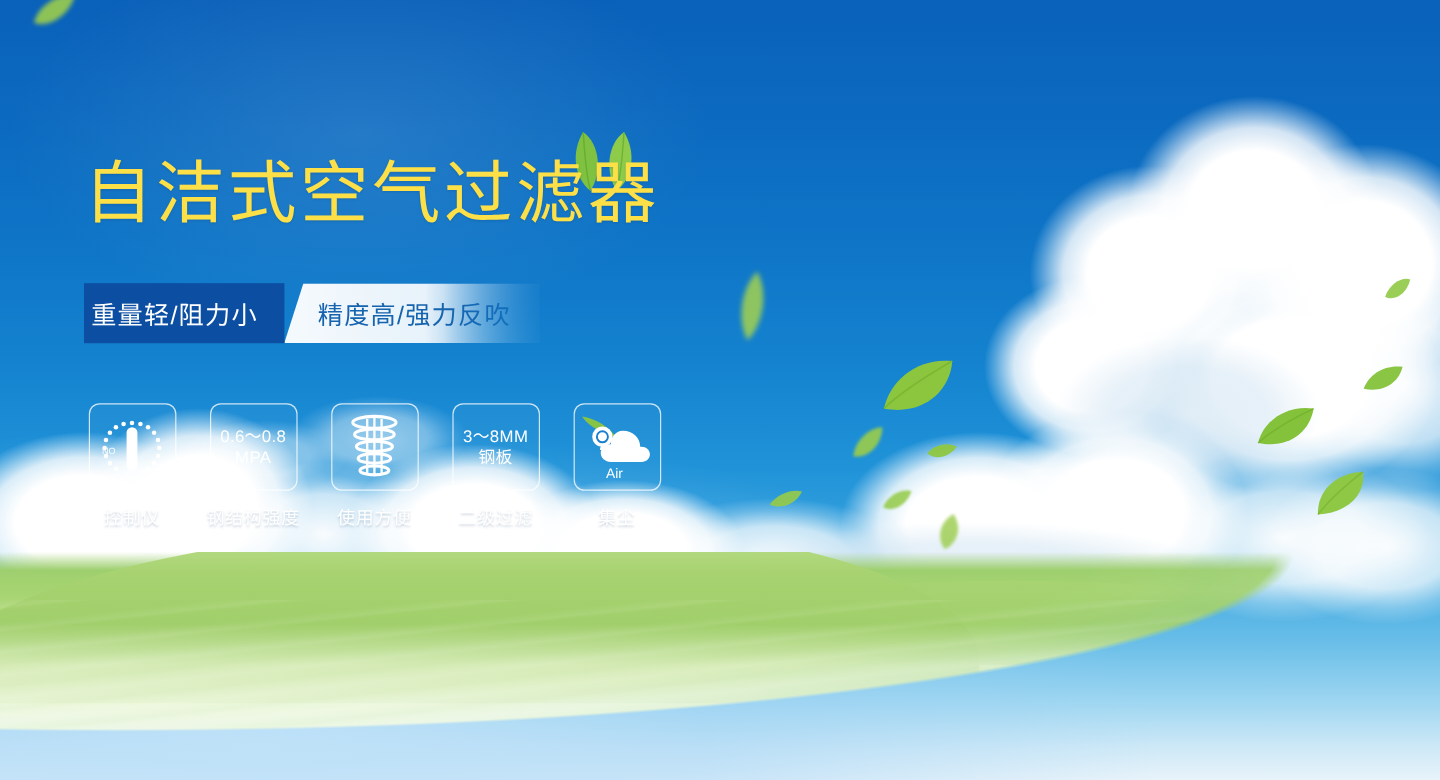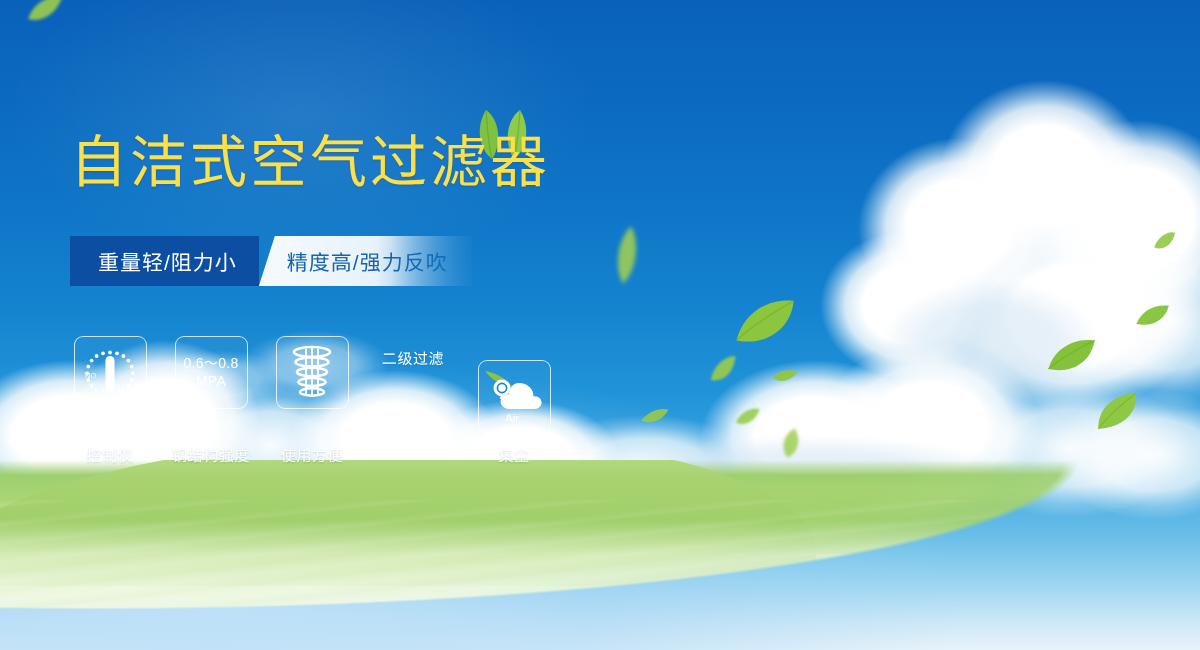--- a/index.html
+++ b/index.html
@@ -138,21 +138,21 @@
     display:flex; align-items:stretch;
     height:50px;
   }
   .tag {
     display:flex; align-items:center;
     font-size:21px; letter-spacing:1px; white-space:nowrap;
   }
   .tag-primary {
     background:#0b4ea2;
     color:#ffffff;
-    padding:0 22px 0 28px;
+    padding:0 22px 0 6px;
   }
   .tag-ghost {
     position:relative;
     color:#eaf3fb;
     padding:0 24px 0 28px;
     background:linear-gradient(90deg, rgba(255,255,255,.96) 0%, rgba(255,255,255,.90) 55%, rgba(255,255,255,.10) 100%);
     -webkit-mask-image:linear-gradient(90deg,#000 0%,#000 62%,rgba(0,0,0,.25) 100%);
             mask-image:linear-gradient(90deg,#000 0%,#000 62%,rgba(0,0,0,.25) 100%);
     clip-path:polygon(16px 0, 100% 0, 100% 100%, 0 100%);
     color:#1663ae;
@@ -164,21 +164,21 @@
     position:absolute; left:72px; top:336px;
     display:flex;
     gap:0;
   }
   .feature {
     width:76px;
     display:flex; flex-direction:column; align-items:center;
     margin-right:25px;
     justify-content:space-between;
   }
-  .feature:last-child { margin-right:0;margin-top:24px; }
+  .feature:last-child { margin-right:0; }
 
   .fbox {
     width:73px; height:73px;
     border:1.5px solid rgba(255,255,255,.78);
     border-radius:9px;
     display:flex; flex-direction:column;
     align-items:center; justify-content:center;
     color:#ffffff;
     position:relative;
     background:rgba(255,255,255,.03);
@@ -400,20 +400,24 @@
             <line x1="22" y1="5" x2="22" y2="51"></line>
             <line x1="28" y1="3" x2="28" y2="52"></line>
             <line x1="34" y1="5" x2="34" y2="51"></line>
           </g>
         </svg>
       </div>
       <div class="flabel">使用方便</div>
     </div>
 
     <div class="feature">
+      <div class="fbox">
+        <div class="fbox-text">3〜8MM
+钢板</div>
+      </div>
       <div class="flabel">二级过滤</div>
     </div>
 
     <div class="feature">
       <div class="fbox">
         <svg width="62" height="56" viewBox="0 0 62 56" aria-hidden="true">
           <path d="M2 2 C14 4 24 10 31 20 C20 16 9 12 2 2 Z" fill="#8cc63f" opacity=".95"></path>
           <g fill="#ffffff">
             <circle cx="19" cy="19" r="8.5"></circle>
             <circle cx="19" cy="19" r="4.6" fill="none" stroke="#1b7fd0" stroke-width="1.6"></circle>

